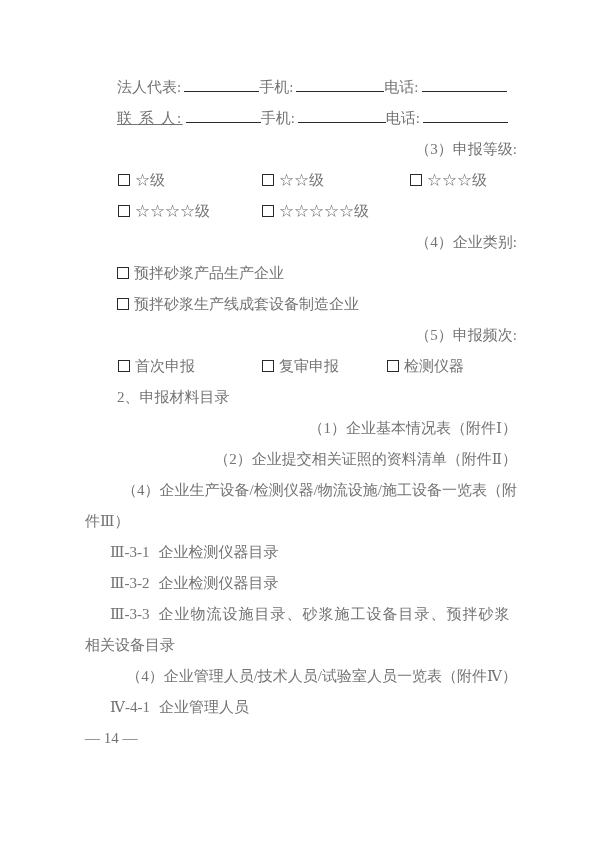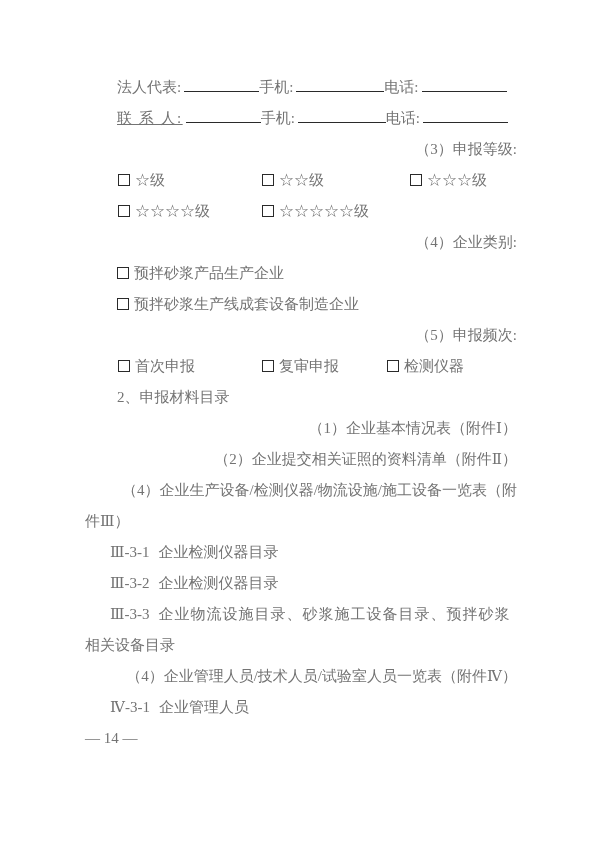--- a/index.html
+++ b/index.html
@@ -121,19 +121,19 @@
     </div>
 
     <div class="line ind3">
       <span class="num">Ⅲ-3-3</span><span class="spread">企业物流设施目录、砂浆施工设备目录、预拌砂浆</span>
     </div>
     <div class="line">相关设备目录</div>
 
     <div class="line ind1">（4）企业管理人员/技术人员/试验室人员一览表（附件Ⅳ）</div>
 
     <div class="line ind3">
-      <span class="num">Ⅳ-3-1</span><span>企业管理人员</span>
+      <span class="num">Ⅳ-4-1</span><span>企业管理人员</span>
     </div>
 
     <div class="line">— 14 —</div>
 
   </div>
 </div>
 
 </body></html>

